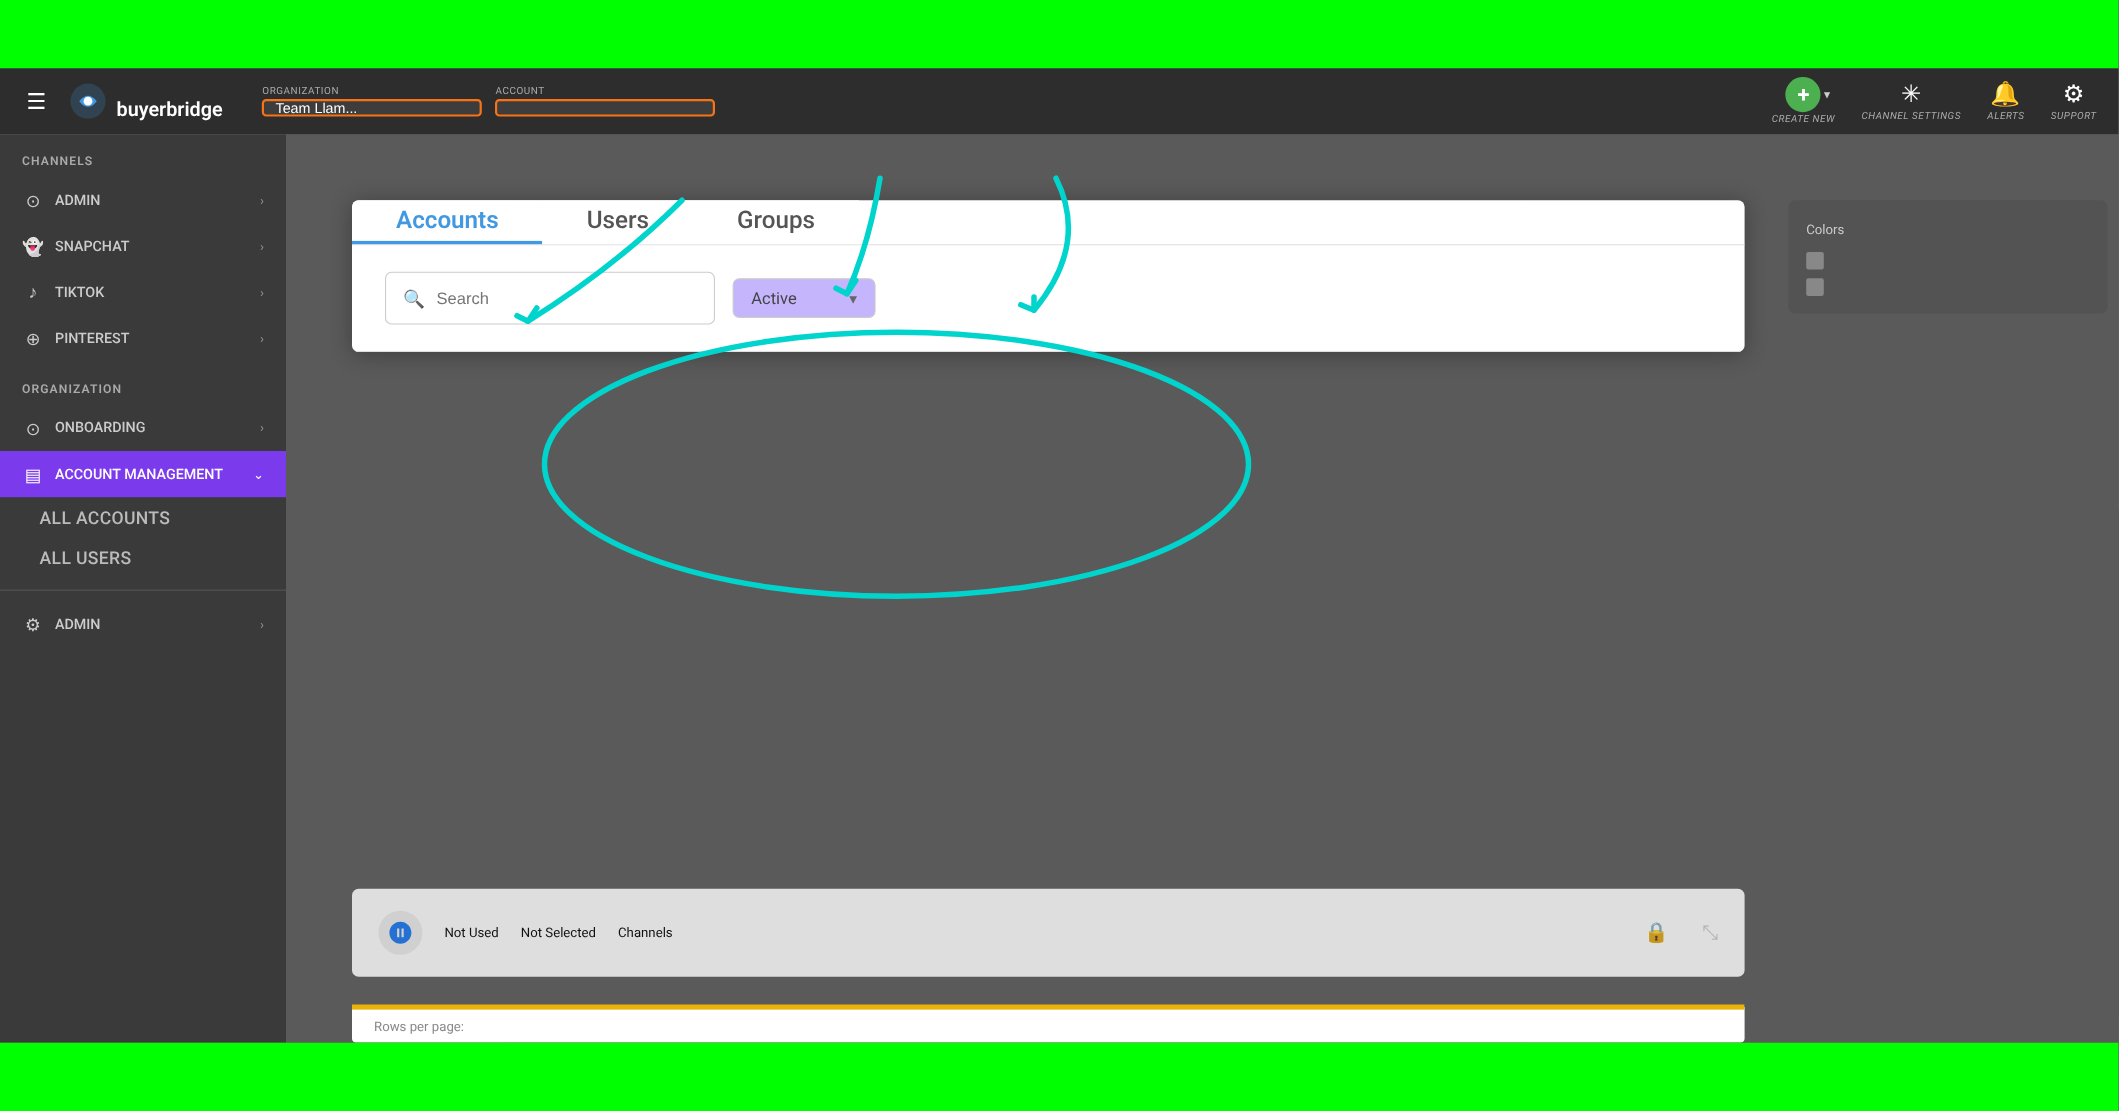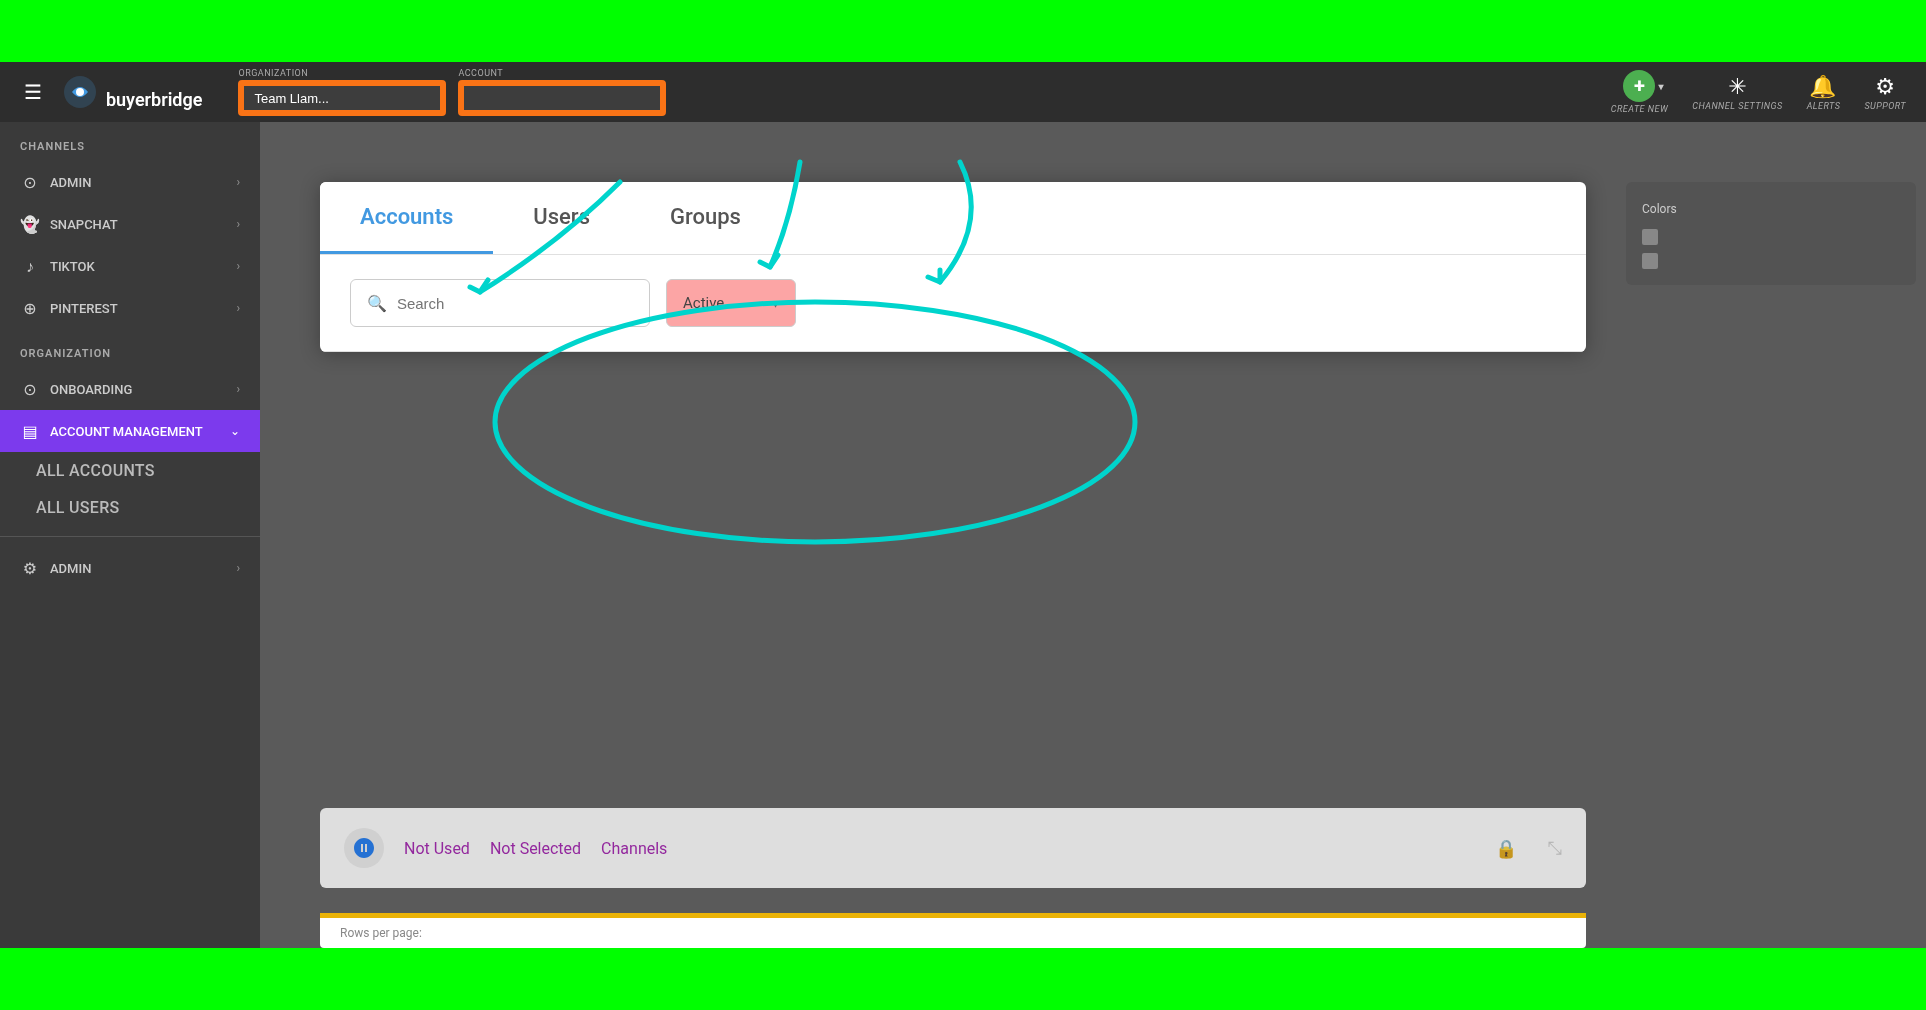--- a/index.html
+++ b/index.html
@@ -96,27 +96,27 @@
 
     .selector-label {
       color: #aaa;
       font-size: 9px;
       text-transform: uppercase;
       letter-spacing: 0.5px;
     }
 
     .selector-input {
       background: #3d3d3d;
-      border: 6px solid #f97316;
+      border: 2px solid #f97316;
       border-radius: 4px;
       color: #fff;
       padding: 4px 10px;
       font-size: 13px;
       min-width: 140px;
-      height: 36px;
+      height: 16px;
     }
 
     .selector-input-empty {
       min-width: 120px;
     }
 
     .topbar-right {
       margin-left: auto;
       display: flex;
       align-items: center;
@@ -278,21 +278,21 @@
       overflow: hidden;
     }
 
     
     .tabs-row {
       display: flex;
       border-bottom: 1px solid #e0e0e0;
     }
 
     .tab {
-      padding: 22px 40px;
+      padding: 6px 40px;
       cursor: pointer;
       font-size: 22px;
       font-weight: 500;
       color: #555;
       border-bottom: 3px solid transparent;
       transition: all 0.15s;
       background: #fff;
     }
 
     .tab.active-tab {
@@ -335,23 +335,23 @@
       width: 100%;
       background: transparent;
     }
 
     .status-dropdown {
       display: flex;
       align-items: center;
       border: 1px solid #ccc;
       border-radius: 6px;
       padding: 0 16px;
-      height: 48px;
+      height: 36px;
       min-width: 130px;
-      background: #fca5a5;
+      background: #c4b5fd;
       gap: 16px;
       cursor: pointer;
       font-size: 15px;
       color: #444;
     }
 
     .dropdown-arrow {
       margin-left: auto;
       color: #666;
       font-size: 14px;
@@ -378,22 +378,22 @@
       background: #eee;
       border-radius: 50%;
       display: flex;
       align-items: center;
       justify-content: center;
       font-size: 18px;
       color: #1877f2;
     }
 
     .row-text {
-      color: #a21caf;
-      font-size: 16px;
+      color: #000000;
+      font-size: 12px;
     }
 
     .lock-icon {
       margin-left: auto;
       color: #ccc;
       font-size: 18px;
     }
 
     
     .right-panel {

